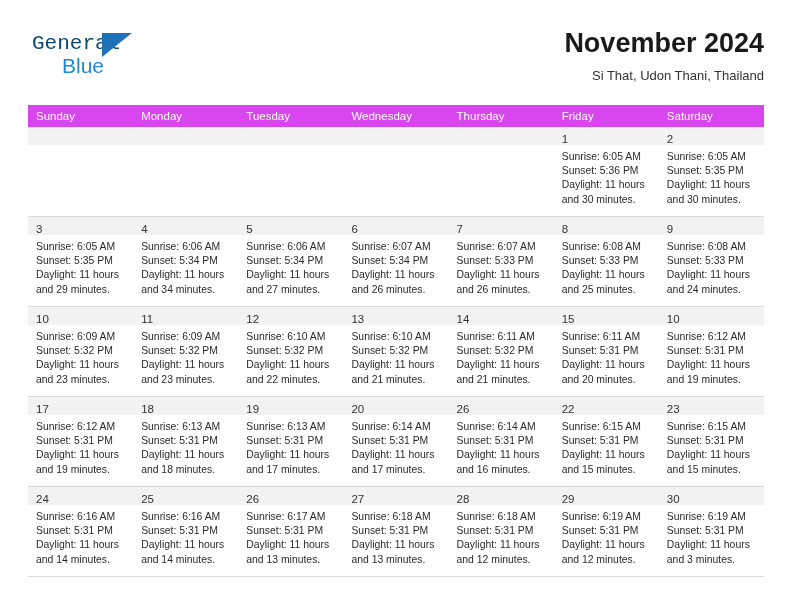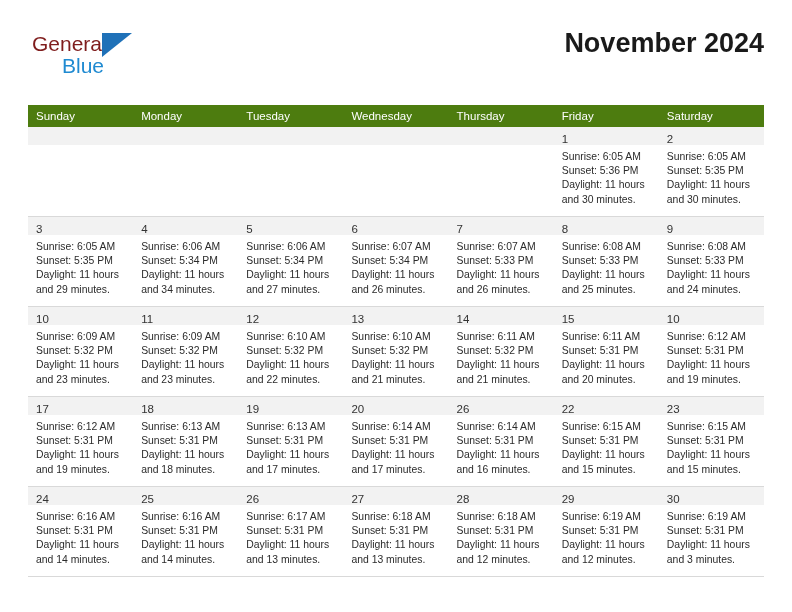--- a/index.html
+++ b/index.html
@@ -35,22 +35,22 @@
     top: 6px;
     width: 200px;
     height: 52px;
   }
   .logo-general {
     position: absolute;
     left: 4px;
     top: 0px;
     font-size: 21px;
     letter-spacing: 0px;
-    color: #7f1d1d;
-    font-family: Liberation Sans, sans-serif;
+    color: #0c4a6e;
+    font-family: Liberation Mono, monospace;
   }
   .logo-triangle {
     position: absolute;
     left: 74px;
     top: 1px;
     width: 0;
     height: 0;
     border-left: 30px solid #1f71b8;
     border-bottom: 24px solid transparent;
   }
@@ -88,21 +88,21 @@
     position: absolute;
     left: 28px;
     top: 105px;
     width: 736px;
     border-collapse: collapse;
     table-layout: fixed;
   }
   .calendar col { width: 105.14px; }
 
   .dow-row th {
-    background: #4d7c0f;
+    background: #d946ef;
     color: #ffffff;
     font-size: 11.5px;
     font-weight: normal;
     text-align: left;
     padding: 4px 0 5px 8px;
     height: 13px;
     border: none;
   }
 
   .week-row td {
@@ -150,20 +150,21 @@
 <div class="page">
 
   <div class="header">
     <div class="logo">
       <span class="logo-general">General</span>
       <span class="logo-triangle"></span>
       <span class="logo-blue">Blue</span>
     </div>
     <div class="title-block">
       <div class="cal-title">November 2024</div>
+      <div class="cal-subtitle">Si That, Udon Thani, Thailand</div>
     </div>
   </div>
 
   <table class="calendar">
     <colgroup>
       <col>
         <col>
         <col>
         <col>
         <col>

